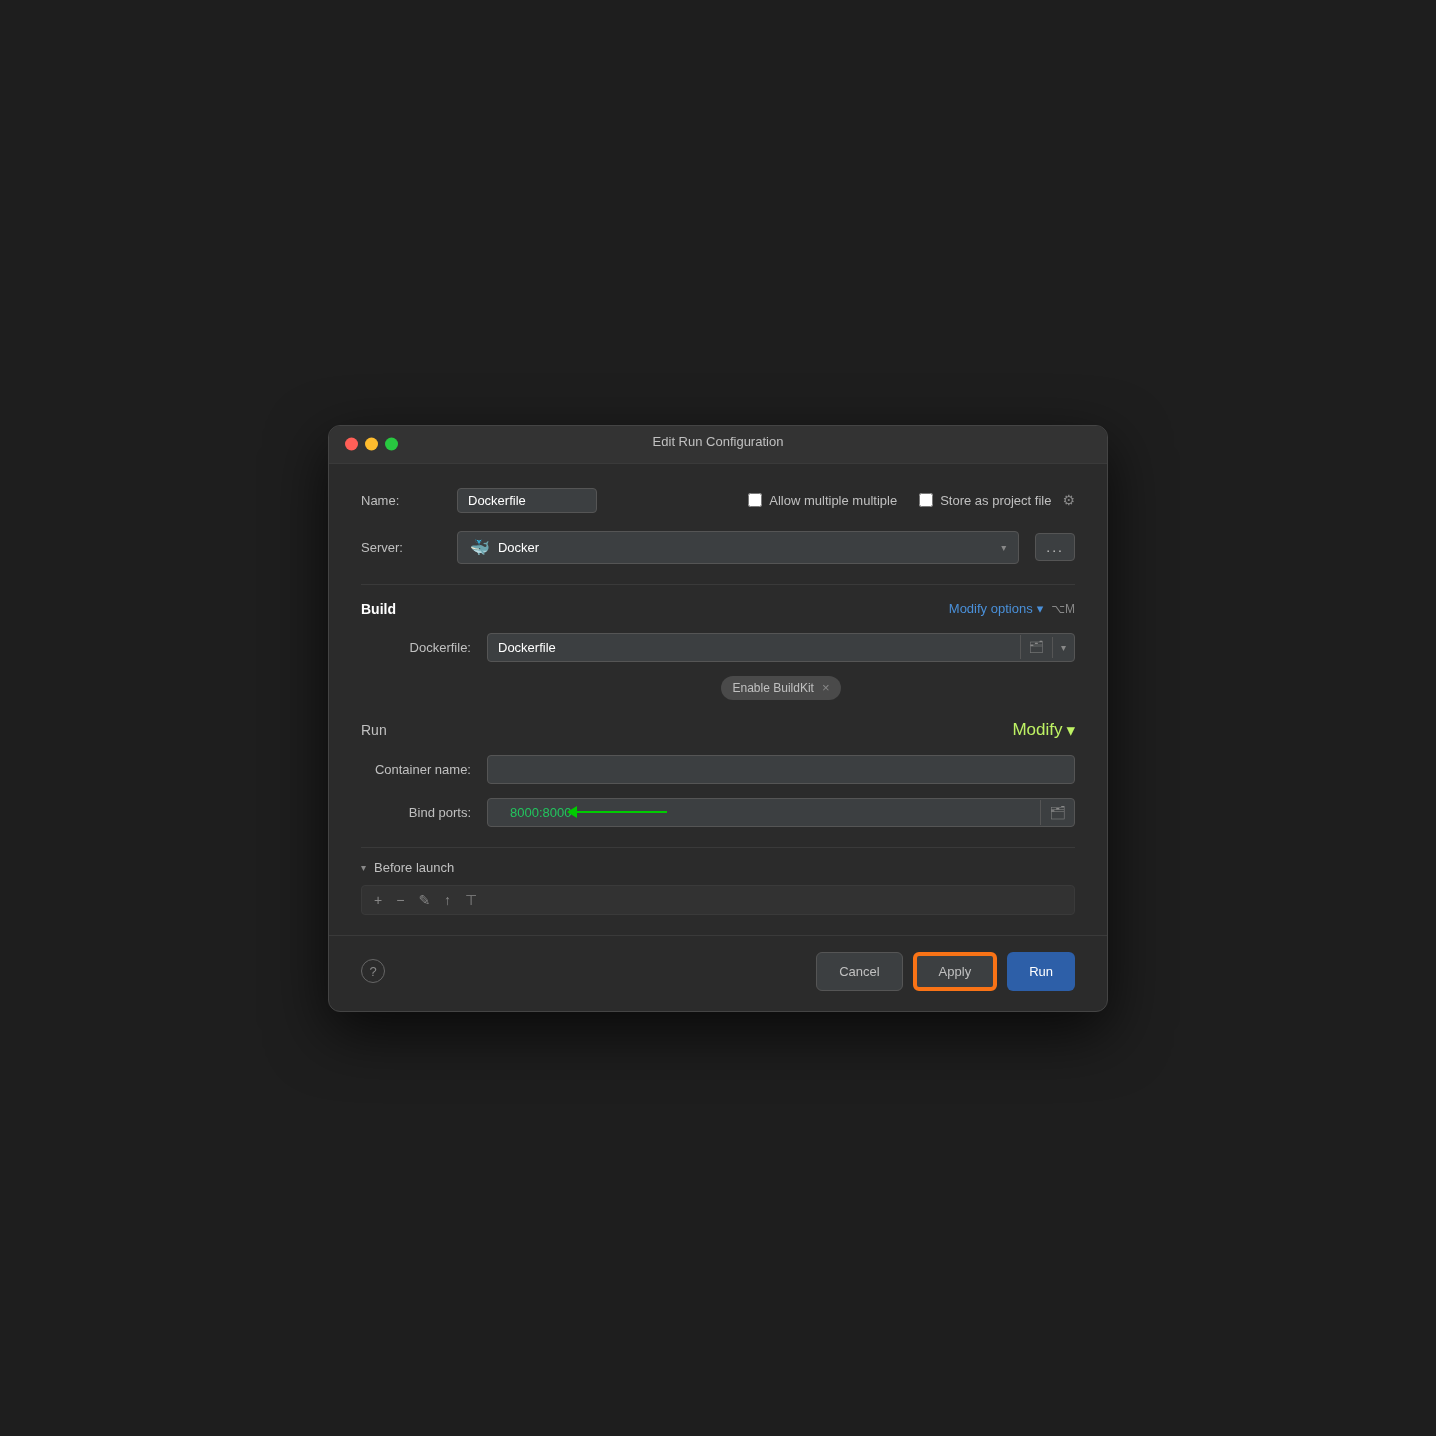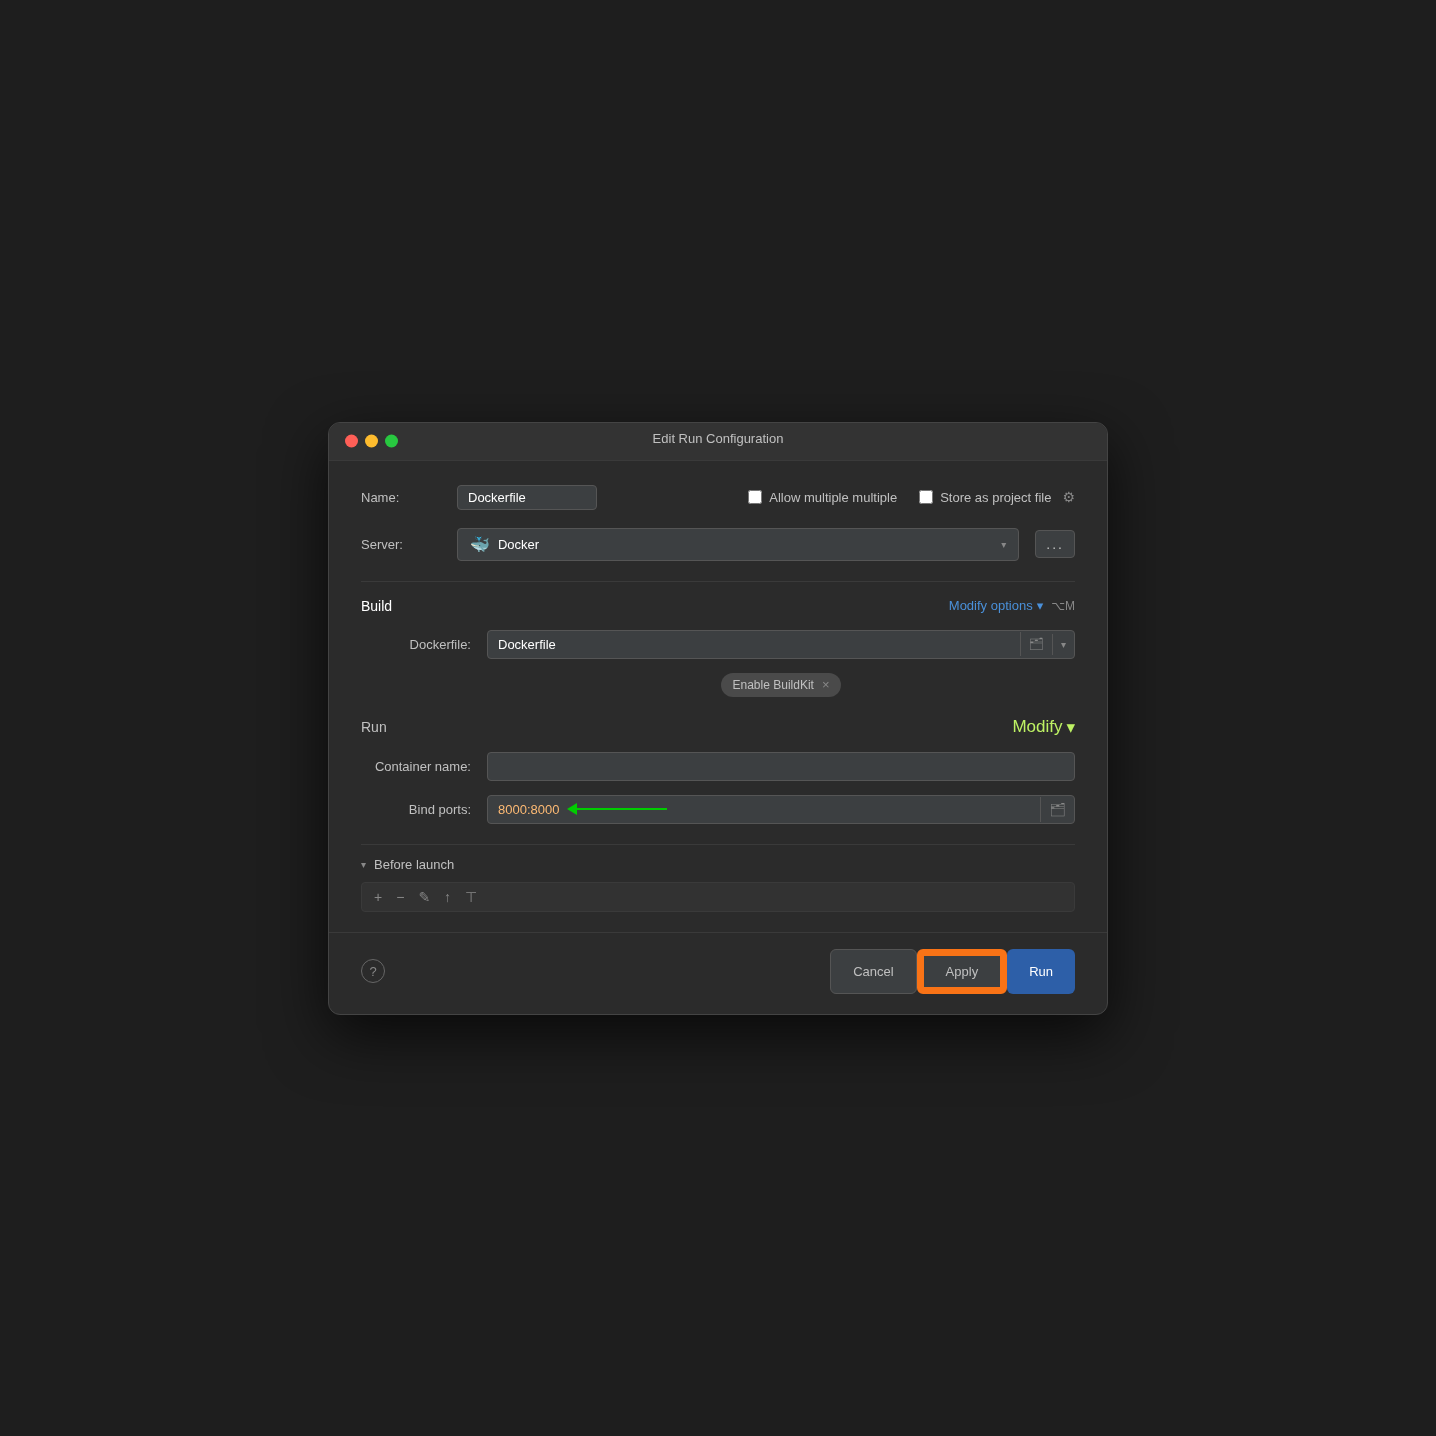--- a/index.html
+++ b/index.html
@@ -170,21 +170,21 @@
     .section-header {
       display: flex;
       align-items: center;
       justify-content: space-between;
       margin-bottom: 16px;
     }
 
     .section-title {
       color: #ffffff;
       font-size: 14px;
-      font-weight: 400;
+      font-weight: 700;
     }
 
     .modify-options {
       display: flex;
       align-items: center;
       gap: 4px;
       color: #4a90d9;
       font-size: 13px;
       cursor: pointer;
       margin-left: 9px;
@@ -314,23 +314,23 @@
       border: 1px solid #555;
       border-radius: 4px;
       overflow: hidden;
       position: relative;
     }
 
     .ports-input {
       flex: 1;
       background: transparent;
       border: none;
-      color: #fdba74;
-      font-size: 13px;
-      padding: 6px 10px;
+      color: #22c55e;
+      font-size: 13px;
+      padding: 6px 22px;
       outline: none;
     }
 
     .arrow-annotation {
       display: flex;
       align-items: center;
       gap: 0;
       position: absolute;
       left: 80px;
       top: 50%;
@@ -422,35 +422,36 @@
       font-size: 13px;
       cursor: pointer;
       display: flex;
       align-items: center;
       justify-content: center;
     }
 
     .footer-buttons {
       margin-left: auto;
       display: flex;
+      gap: 10px;
     }
 
     .cancel-btn {
       background: #3c3f41;
       border: 1px solid #555;
       border-radius: 6px;
       color: #c0c0c0;
       font-size: 13px;
       padding: 8px 22px;
       cursor: pointer;
     }
 
     .apply-btn {
       background: #3c3f41;
-      border: 7px solid #f97316;
+      border: 4px solid #f97316;
       border-radius: 6px;
       color: #c0c0c0;
       font-size: 13px;
       padding: 8px 22px;
       cursor: pointer;
     }
 
     .run-btn {
       background: #2d5fa8;
       border: none;

